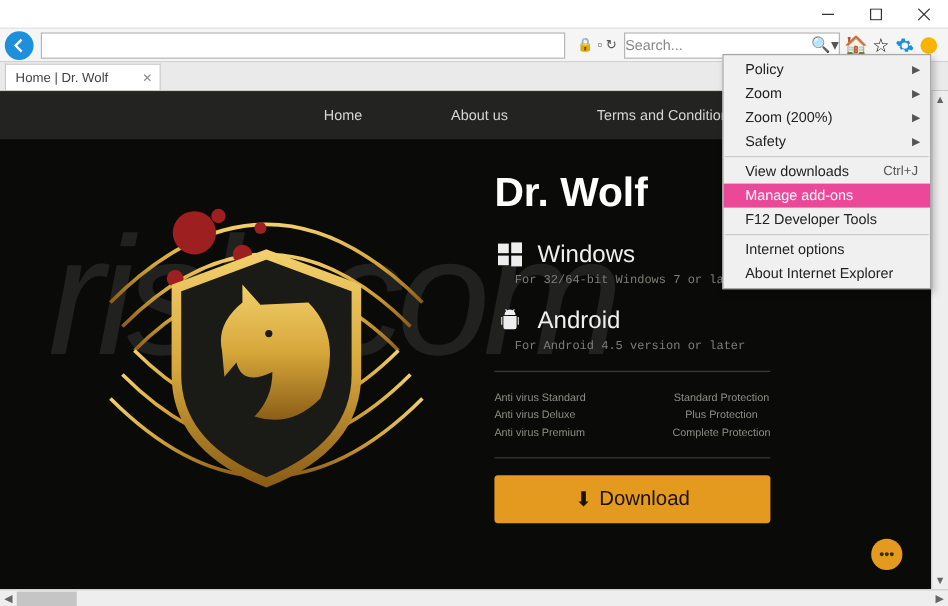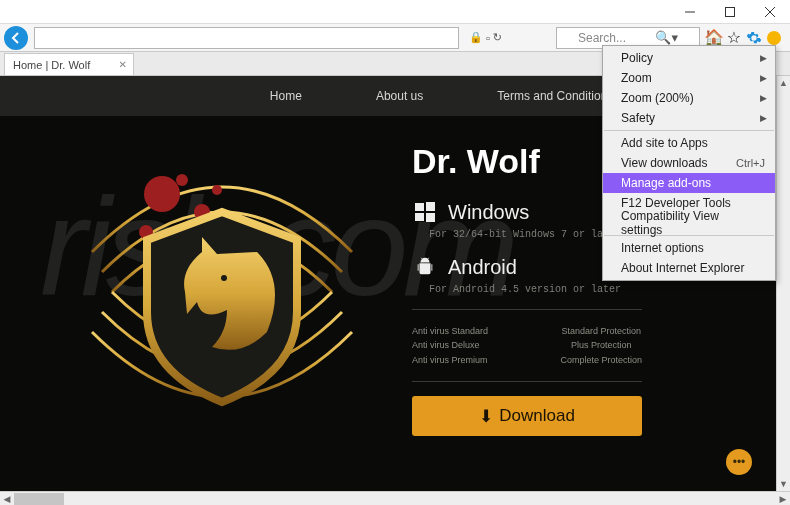--- a/index.html
+++ b/index.html
@@ -9,21 +9,21 @@
 .titlebar { height:24px; background:#fff; display:flex; justify-content:flex-end; align-items:center; border-bottom:1px solid #ddd; }
 .titlebar .win-btn { width:40px; height:24px; display:flex; align-items:center; justify-content:center; color:#555; }
 .titlebar .win-btn svg { width:10px; height:10px; }
 
 
 .toolbar { height:28px; display:flex; align-items:center; padding:0 4px; gap:2px; border-bottom:1px solid #c9c9c9; background:#f5f5f5; }
 .back-btn { width:24px; height:24px; border-radius:50%; background:#1e8fdb; display:flex; align-items:center; justify-content:center; color:#fff; }
 .addr-bar { flex:1; height:22px; background:#fff; border:1px solid #b5b5b5; margin:0 4px; }
 .ab-icons { display:flex; align-items:center; gap:3px; padding:0 4px; }
 .ab-icons span { color:#555; font-size:11px; }
-.search-box { width:144px; height:22px; background:#fff; border:1px solid #b5b5b5; display:flex; align-items:center; padding:0 21px; color:#888; font-size:12px;margin-left:48px; }
+.search-box { width:180px; height:22px; background:#fff; border:1px solid #b5b5b5; display:flex; align-items:center; padding:0 0; color:#888; font-size:12px; }
 .tb-icons { display:flex; align-items:center; gap:4px; padding:0 4px; }
 .tb-icons .ico { width:16px; height:16px; display:flex; align-items:center; justify-content:center; }
 .gear { color:#1e8fdb; }
 .smiley { width:14px; height:14px; border-radius:50%; background:#f7b500; }
 
 
 .tabstrip { height:24px; background:#eaeaea; display:flex; align-items:flex-end; border-bottom:1px solid #c9c9c9; padding-left:4px; }
 .tab { height:22px; background:#fff; border:1px solid #c9c9c9; border-bottom:none; padding:0 24px 0 8px; font-size:11px; color:#444; display:flex; align-items:center; position:relative; min-width:130px; }
 .tab .x { position:absolute; right:6px; color:#888; font-size:10px; }
 
@@ -54,21 +54,21 @@
 .dl-btn { margin-top:14px; height:40px; background:#e39a1e; color:#1a1204; font-size:17px; font-weight:500; display:flex; align-items:center; justify-content:center; gap:6px; border-radius:3px; cursor:pointer; }
 
 .agree { position:absolute; bottom:18px; left:0; right:0; text-align:center; font-size:12px; color:#d6d6d2; }
 .agree a { color:#d9a03a; text-decoration:none; }
 
 .chat { position:absolute; right:24px; bottom:16px; width:26px; height:26px; border-radius:50%; background:#e39a1e; display:flex; align-items:center; justify-content:center; color:#3a2a0c; font-size:12px; }
 
 
 .menu { position:absolute; top:45px; right:14px; width:174px; background:#f0f0f0; border:1px solid #a7a7a7; box-shadow:2px 3px 6px rgba(0,0,0,.25); font-size:12px; color:#222; padding:2px 0; z-index:99; }
 .menu .mi { height:20px; display:flex; align-items:center; padding:0 18px 0 18px; position:relative; }
-.menu .mi.sel { background:#8b5cf6; color:#fff; }
+.menu .mi.sel { background:#ec4899; color:#fff; }
 .menu .sep { height:1px; background:#c9c9c9; margin:2px 1px; }
 .menu .mi .arrow { position:absolute; right:8px; font-size:9px; color:#555; }
 .menu .mi .sc { position:absolute; right:10px; font-size:11px; color:#555; }
 
 
 .vscroll { position:absolute; top:76px; right:0; width:14px; bottom:14px; background:#eee; border-left:1px solid #ccc; }
 .vscroll .arr { height:14px; display:flex; align-items:center; justify-content:center; color:#666; font-size:9px; }
 .hscroll { position:absolute; left:0; right:0; bottom:0; height:14px; background:#eee; border-top:1px solid #ccc; display:flex; }
 .hscroll .arr { width:14px; display:flex; align-items:center; justify-content:center; color:#666; font-size:9px; }
 .hscroll .track { flex:1; position:relative; }
@@ -246,34 +246,28 @@
   <div class="mi">
       <span>Zoom (200%)</span>
       <span class="arrow">▶</span>
     </div>
   <div class="mi">
       <span>Safety</span>
       <span class="arrow">▶</span>
     </div>
   <div class="sep"></div>
   <div class="mi">
-      <span>Add site to Apps</span>
-    </div>
-  <div class="mi">
       <span>View downloads</span>
       <span class="sc">Ctrl+J</span>
     </div>
   <div class="mi sel">
       <span>Manage add-ons</span>
     </div>
   <div class="mi">
       <span>F12 Developer Tools</span>
-    </div>
-  <div class="mi">
-      <span>Compatibility View settings</span>
     </div>
   <div class="sep"></div>
   <div class="mi">
       <span>Internet options</span>
     </div>
   <div class="mi">
       <span>About Internet Explorer</span>
     </div>
 </div>
 

